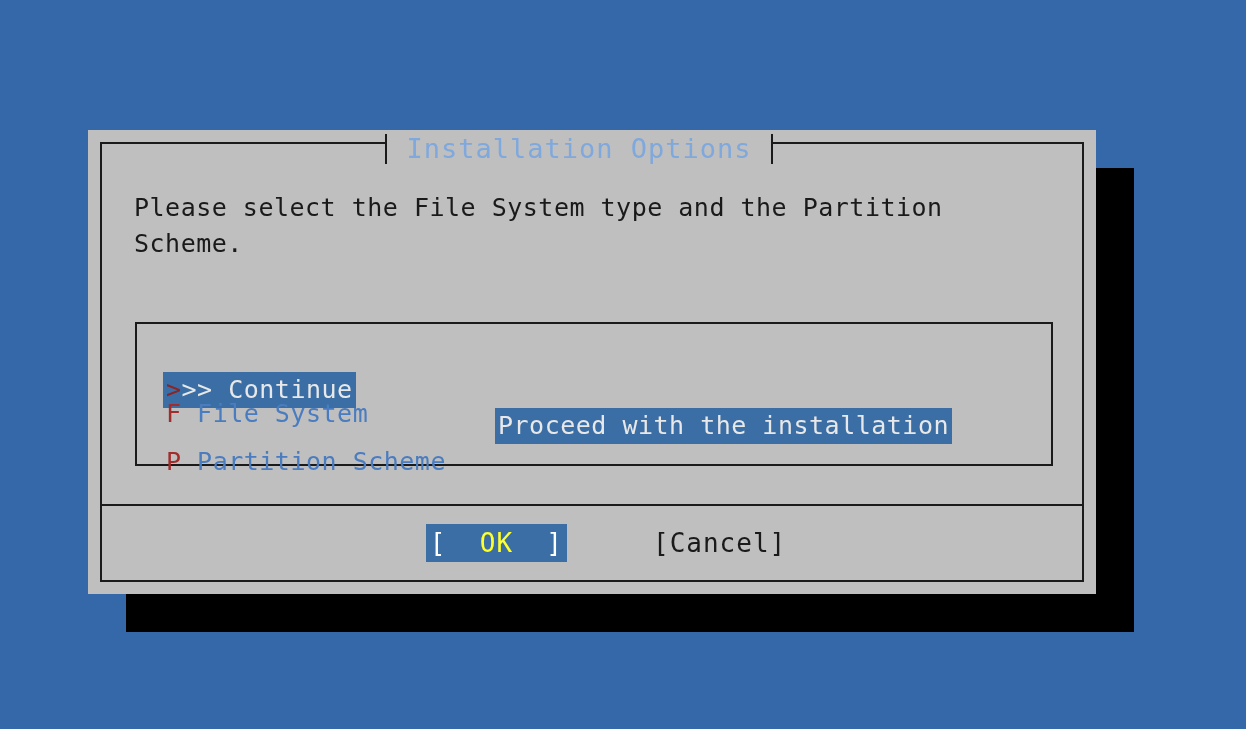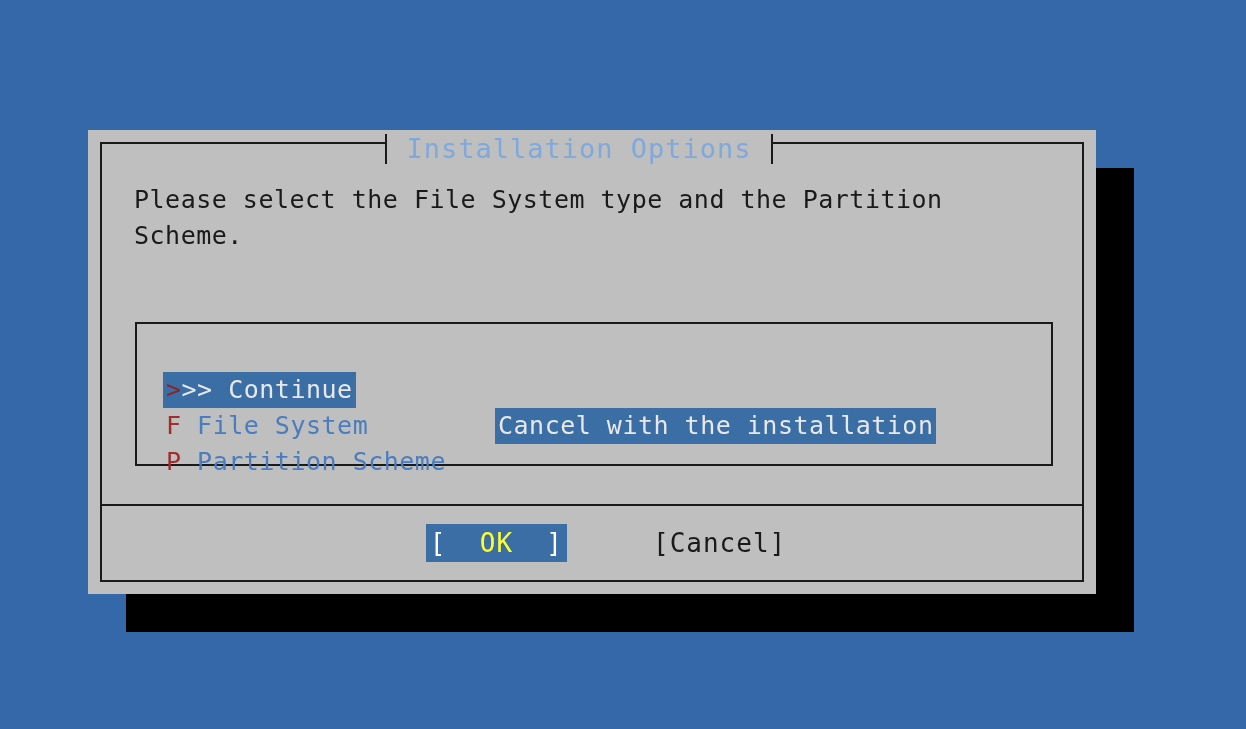--- a/index.html
+++ b/index.html
@@ -68,21 +68,21 @@
     color: #7fa8dd;
     font-size: 27px;
     letter-spacing: 1px;
     white-space: pre;
   }
 
   
   #prompt {
     position: absolute;
     left: 46px;
-    top: 52px;
+    top: 60px;
     width: 920px;
     color: #1a1a1a;
     font-size: 25px;
     line-height: 36px;
     white-space: pre-wrap;
     letter-spacing: 0.5px;
   }
 
   
   #menu-box {
@@ -100,21 +100,21 @@
     position: absolute;
     left: 0;
     width: 100%;
     height: 36px;
     line-height: 36px;
     font-size: 25px;
     white-space: pre;
     letter-spacing: 0.5px;
   }
   #menu-row-0 { top: 12px; }
-  #menu-row-1 { top: 48px; }
+  #menu-row-1 { top: 36px; }
   #menu-row-2 { top: 84px; }
 
   .row-tag {
     position: absolute;
     left: 26px;
     height: 36px;
     padding: 0 3px;
   }
   .row-desc {
     position: absolute;
@@ -194,21 +194,21 @@
     <div class="frame-line" id="title-tick-right"></div>
 
     <div id="dialog-title">Installation Options</div>
 
     <div id="prompt">Please select the File System type and the Partition Scheme.</div>
 
     <div id="menu-box">
 
       <div class="menu-row selected" id="menu-row-0">
         <span class="row-tag"><span class="shortcut">&gt;</span><span class="tag-label">&gt;&gt; Continue</span></span>
-        <span class="row-desc desc-label">Cancel with the installation</span>
+        <span class="row-desc desc-label">Proceed with the installation</span>
       </div>
 
       <div class="menu-row" id="menu-row-1">
         <span class="row-tag"><span class="shortcut">F</span><span class="tag-label"> File System</span></span>
       </div>
 
       <div class="menu-row" id="menu-row-2">
         <span class="row-tag"><span class="shortcut">P</span><span class="tag-label"> Partition Scheme</span></span>
       </div>
 

